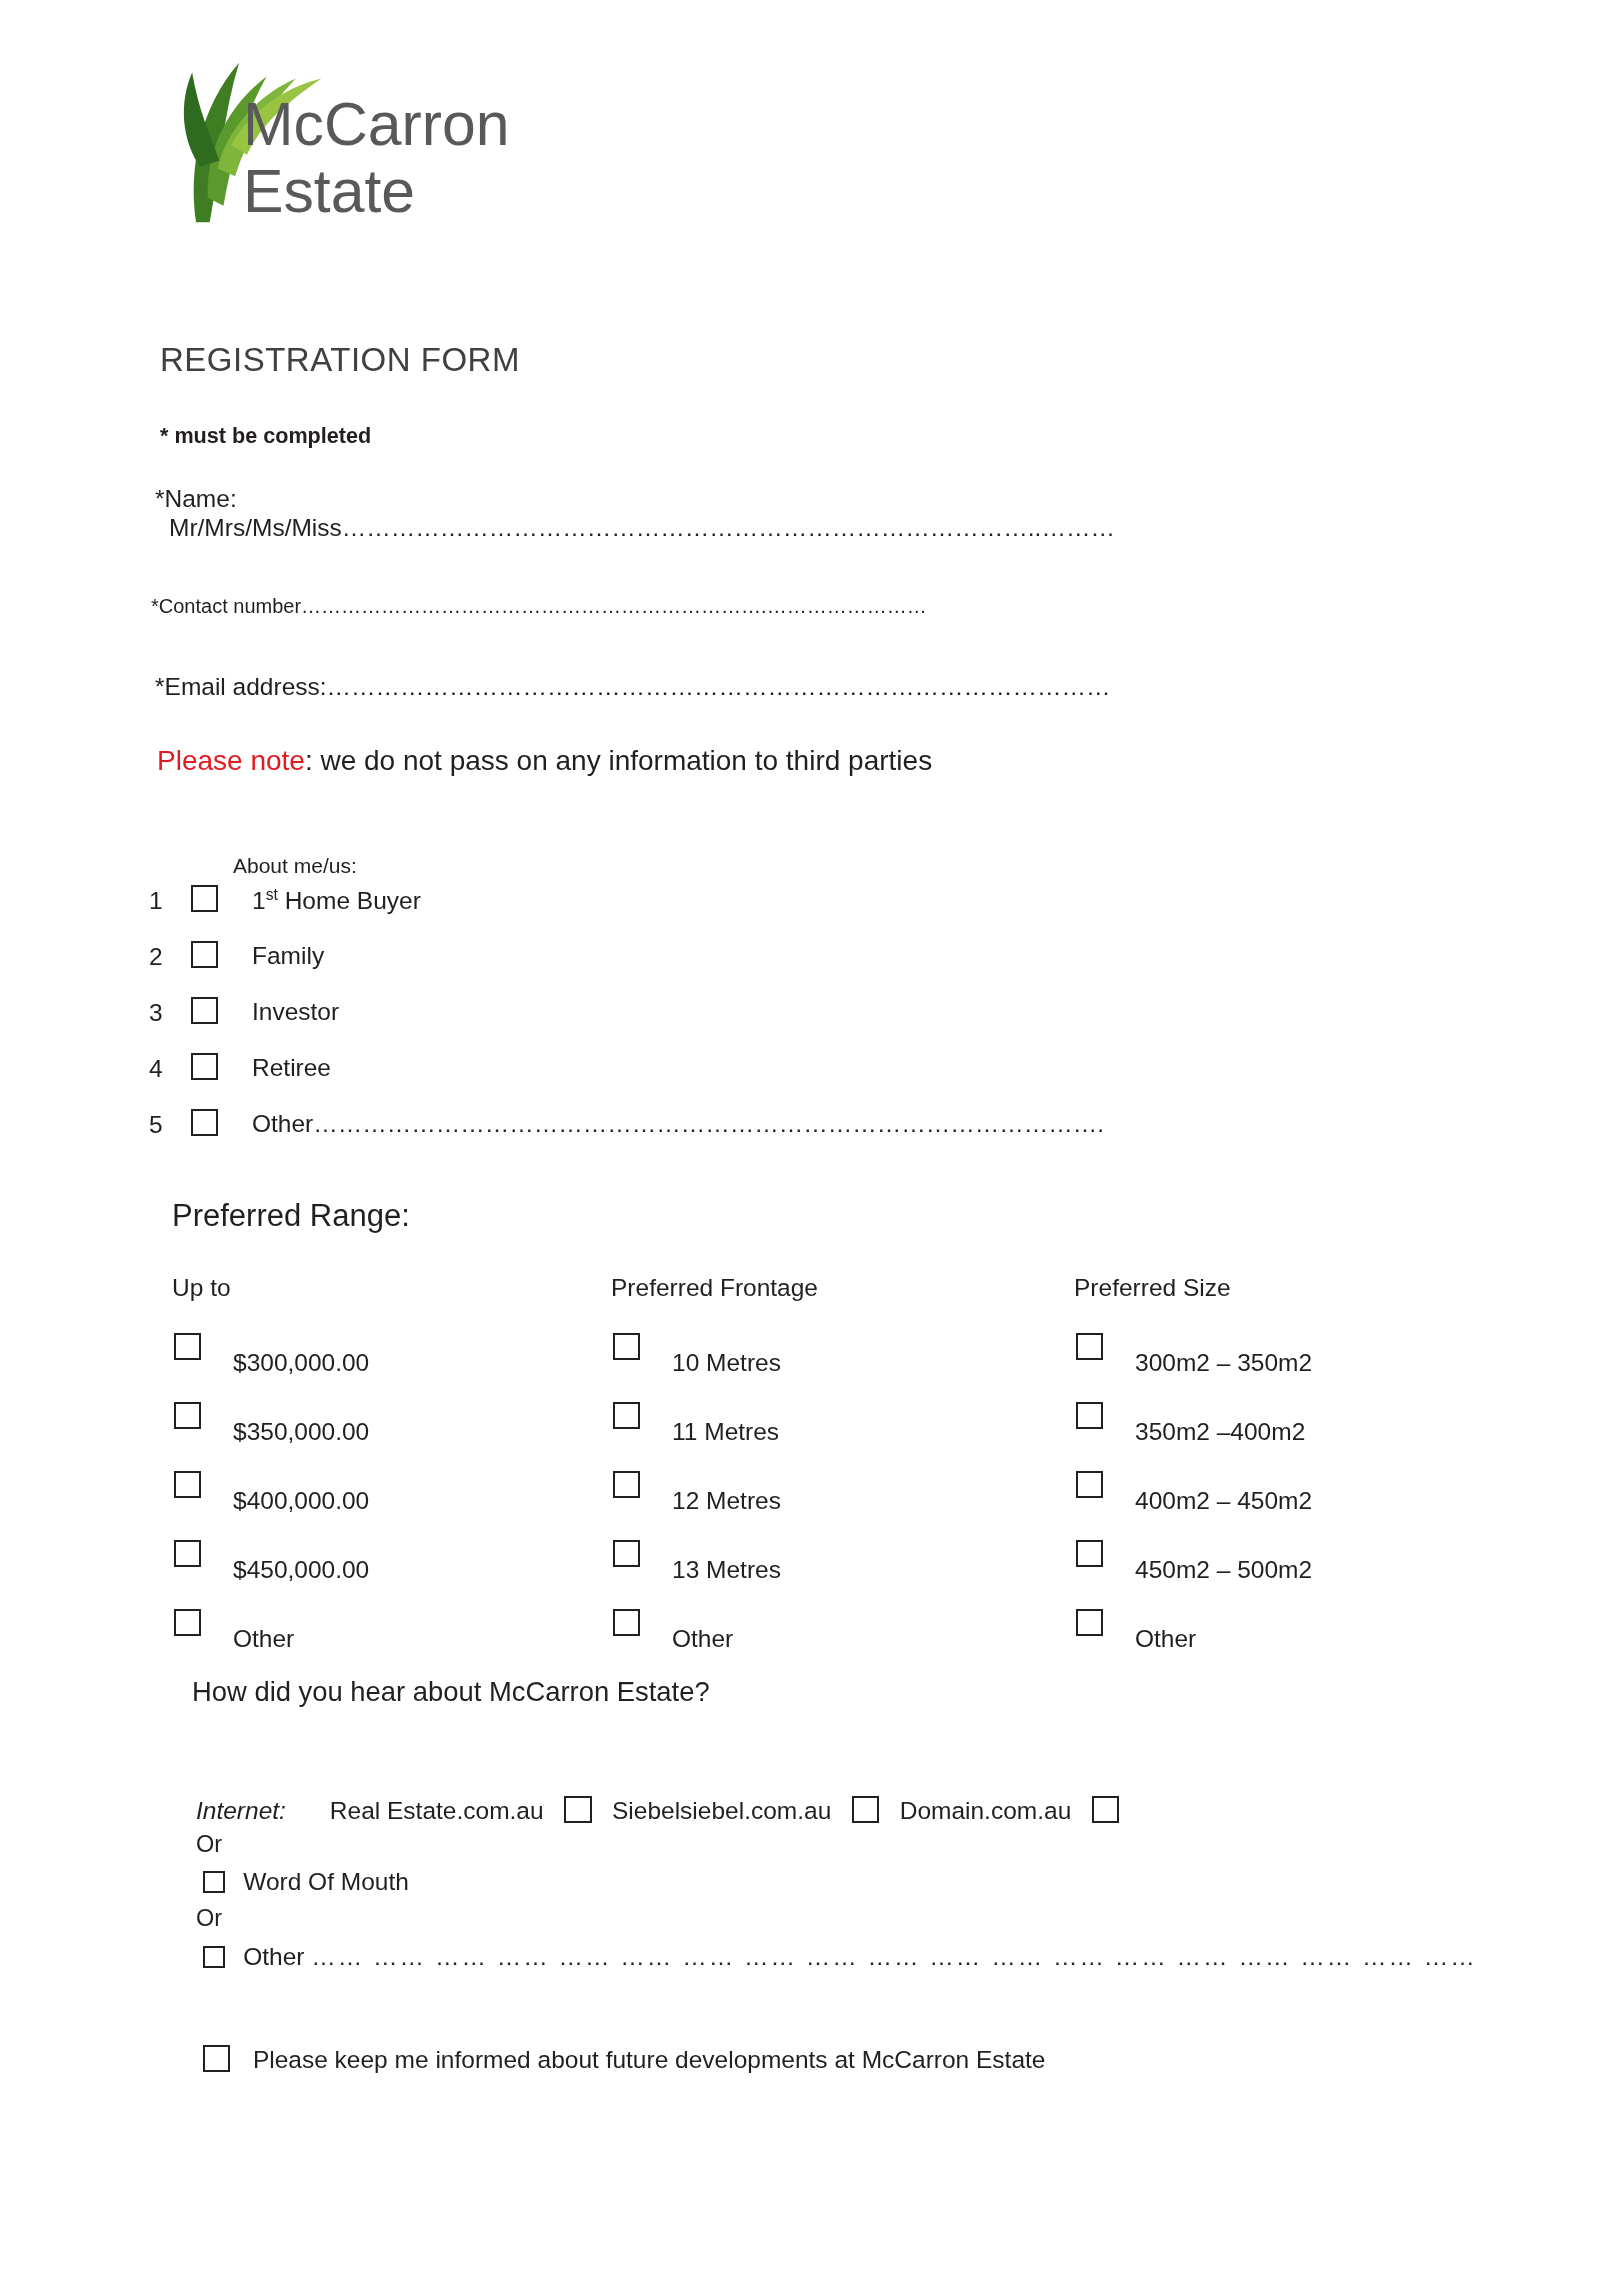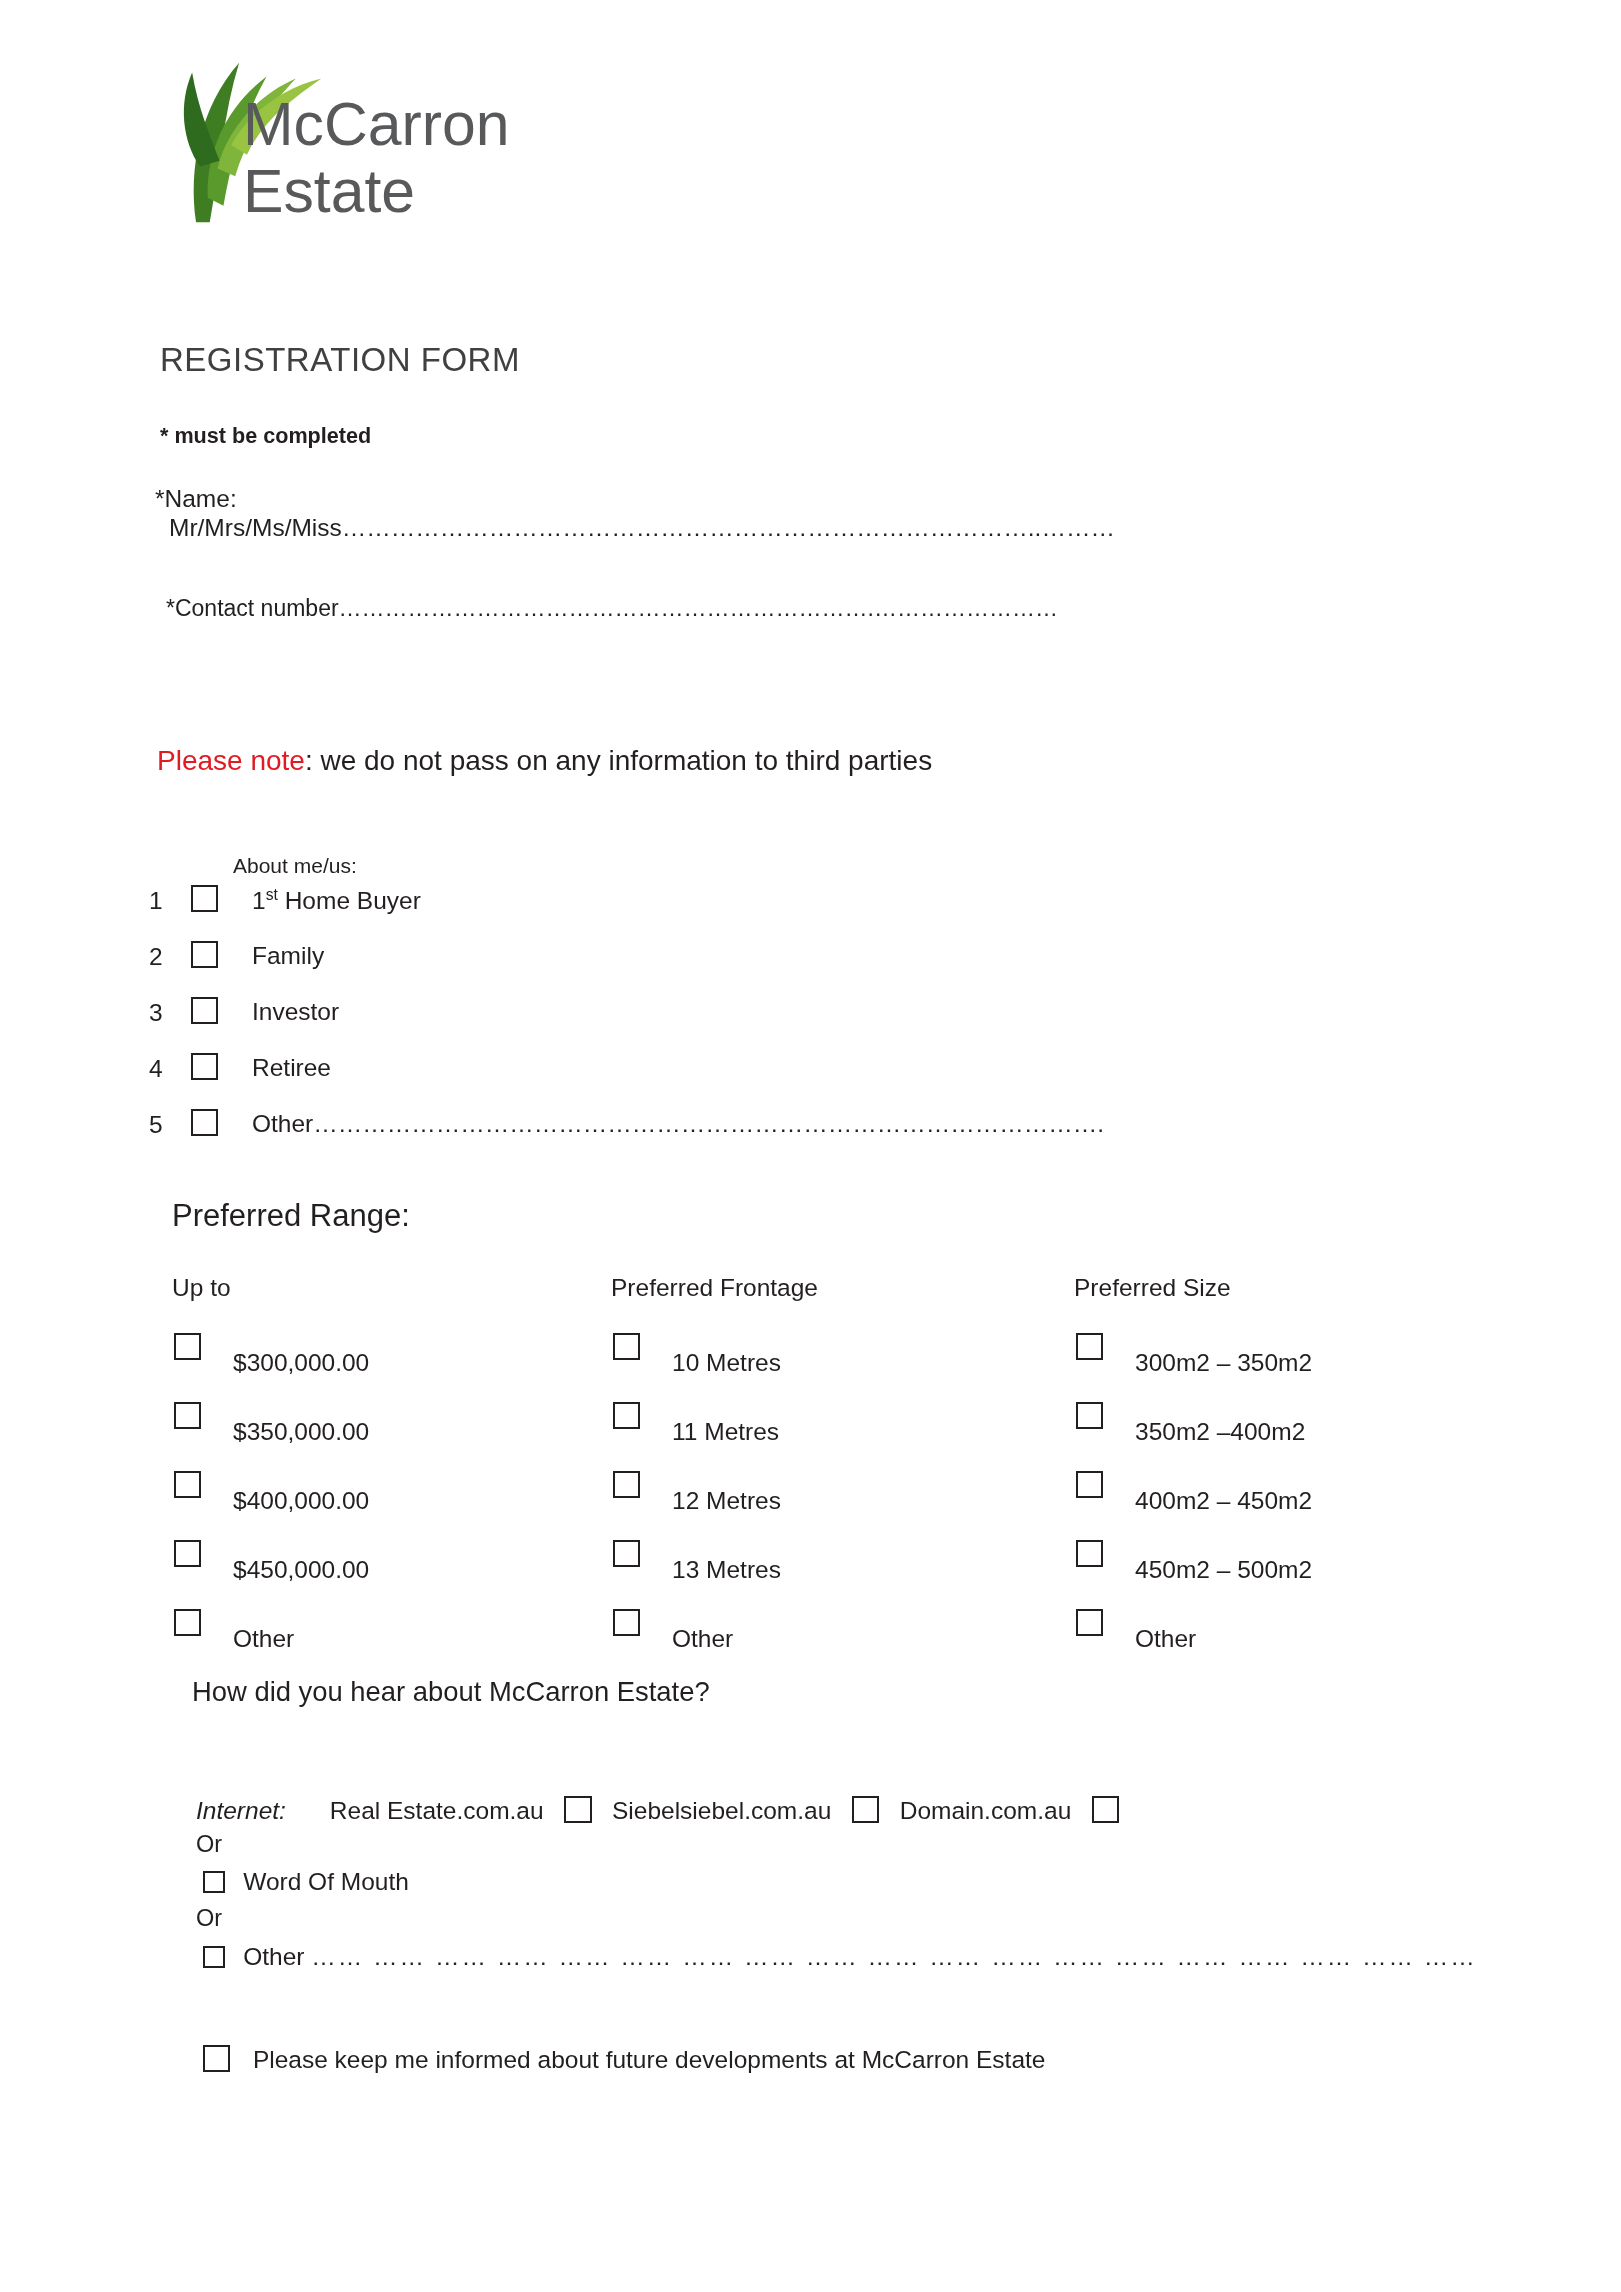--- a/index.html
+++ b/index.html
@@ -56,23 +56,23 @@
   }
   .name-line {
     position: absolute;
     left: 169px;
     top: 514px;
     font-size: 24.5px;
     white-space: nowrap;
   }
   .contact-line {
     position: absolute;
-    left: 166px;
+    left: 151px;
     top: 595px;
-    font-size: 23px;
+    font-size: 20px;
     white-space: nowrap;
   }
   .email-line {
     position: absolute;
     left: 155px;
     top: 673px;
     font-size: 24.5px;
     white-space: nowrap;
   }
   .please-note {
@@ -273,20 +273,21 @@
   </div>
 
   <div class="form-title">REGISTRATION FORM</div>
   <div class="must-complete">* must be completed</div>
 
   <div class="name-label">*Name:</div>
   <div class="name-line">Mr/Mrs/Ms/Miss…………………………………………………………………………..………</div>
 
   <div class="contact-line">*Contact number…………………………………………………………….……………………</div>
 
+  <div class="email-line">*Email address:……………………………………………………………………………………</div>
 
   <div class="please-note">
     <span class="red">Please note</span><span>: we do not pass on any information to third parties</span>
   </div>
 
   <div class="about-heading">About me/us:</div>
 
   <div class="about-list">
     <div class="about-row">
       <span class="num">1</span>

